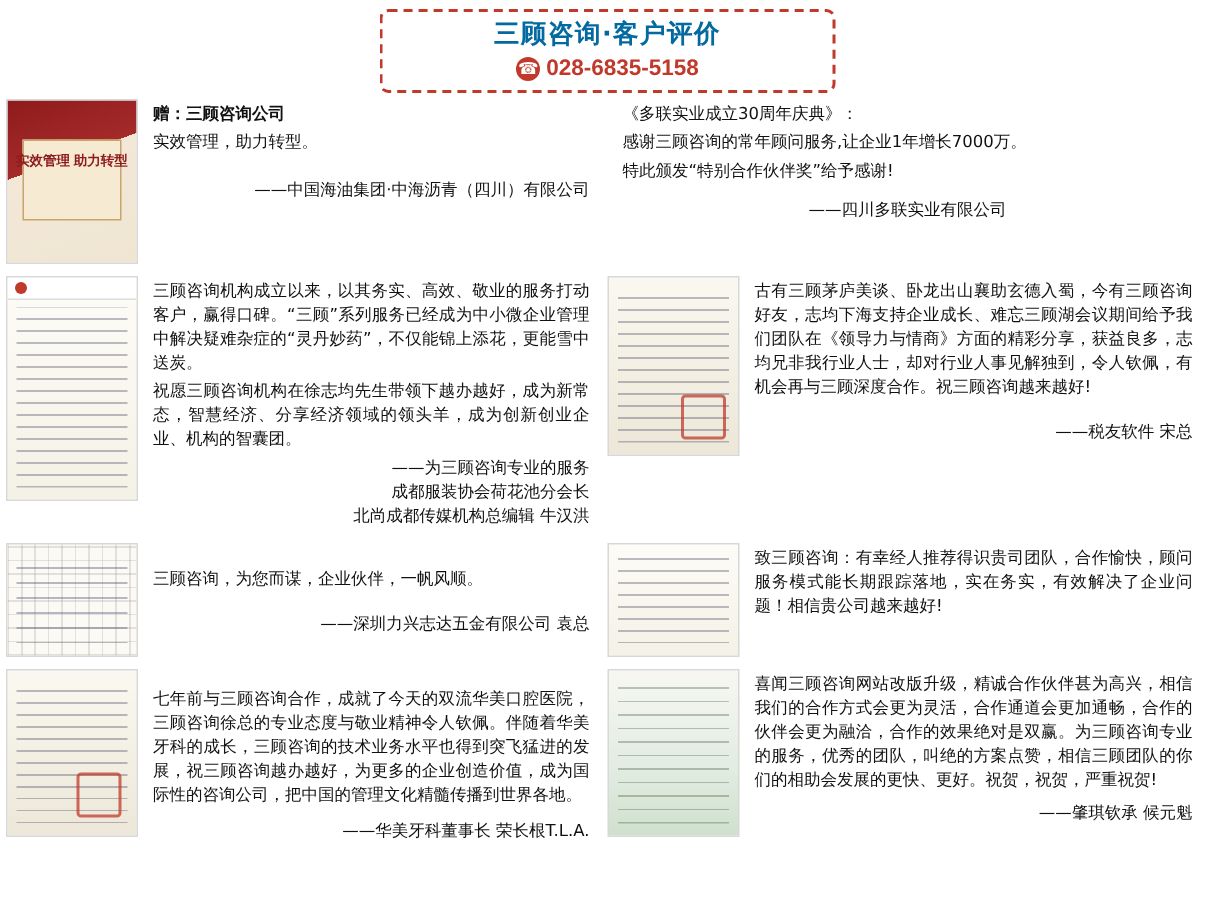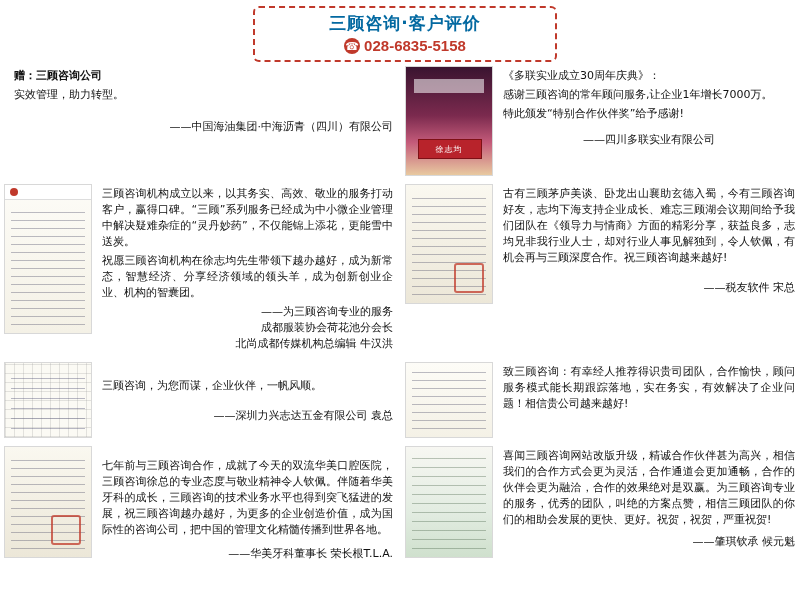--- a/index.html
+++ b/index.html
@@ -125,34 +125,33 @@
     <div class="header-phone">
       <span class="phone-icon">☎</span>
       <span>028-6835-5158</span>
     </div>
   </div>
 
   <div class="grid">
 
     <div class="row">
       <div class="cell left">
+        <div class="photo p-cert" style="height:110px">
+          <div class="plaque"></div>
+          <div class="plaque-txt">实效管理 助力转型</div>
+        </div>
         <div class="text">
           <p class="gift">赠：三顾咨询公司</p>
           <p>实效管理，助力转型。</p>
           <div class="sign" style="margin-top:16px;">
             <div>——中国海油集团·中海沥青（四川）有限公司</div>
           </div>
         </div>
       </div>
       <div class="cell right">
-        <div class="photo p-event" style="height:110px">
-          <div class="banner"></div>
-          <div class="ribbon"></div>
-          <div class="ribbon-txt">徐志均</div>
-        </div>
         <div class="text">
           <p>《多联实业成立30周年庆典》：</p>
           <p>感谢三顾咨询的常年顾问服务,让企业1年增长7000万。</p>
           <p>特此颁发“特别合作伙伴奖”给予感谢!</p>
           <div class="sign" style="margin-top:10px;text-align:center;">
             <div>——四川多联实业有限公司</div>
           </div>
         </div>
       </div>
     </div>

